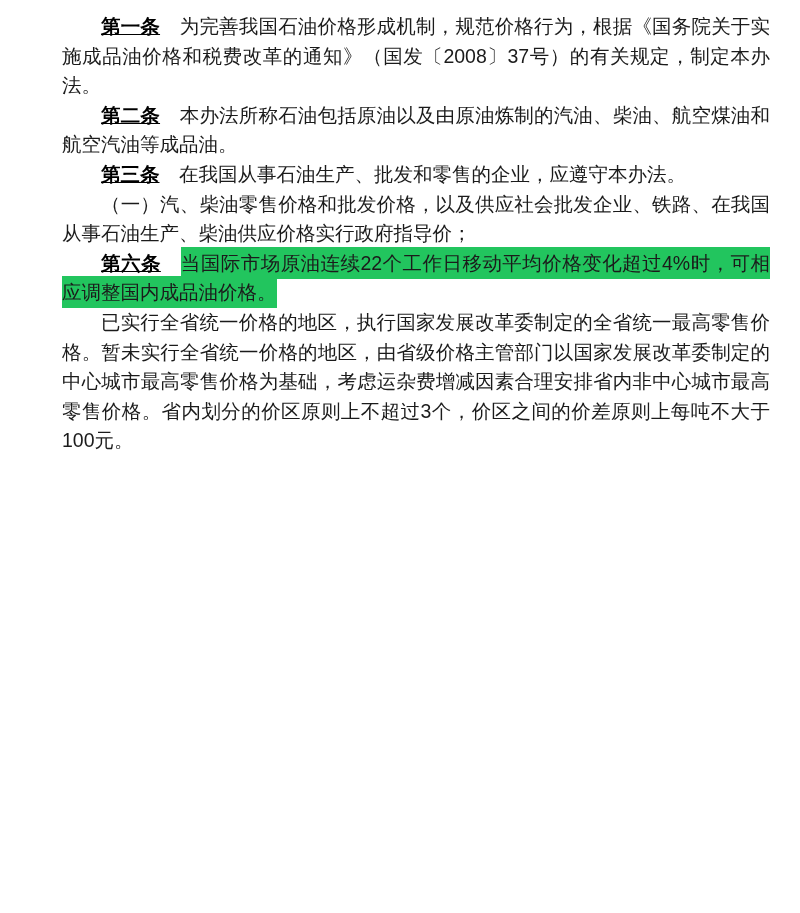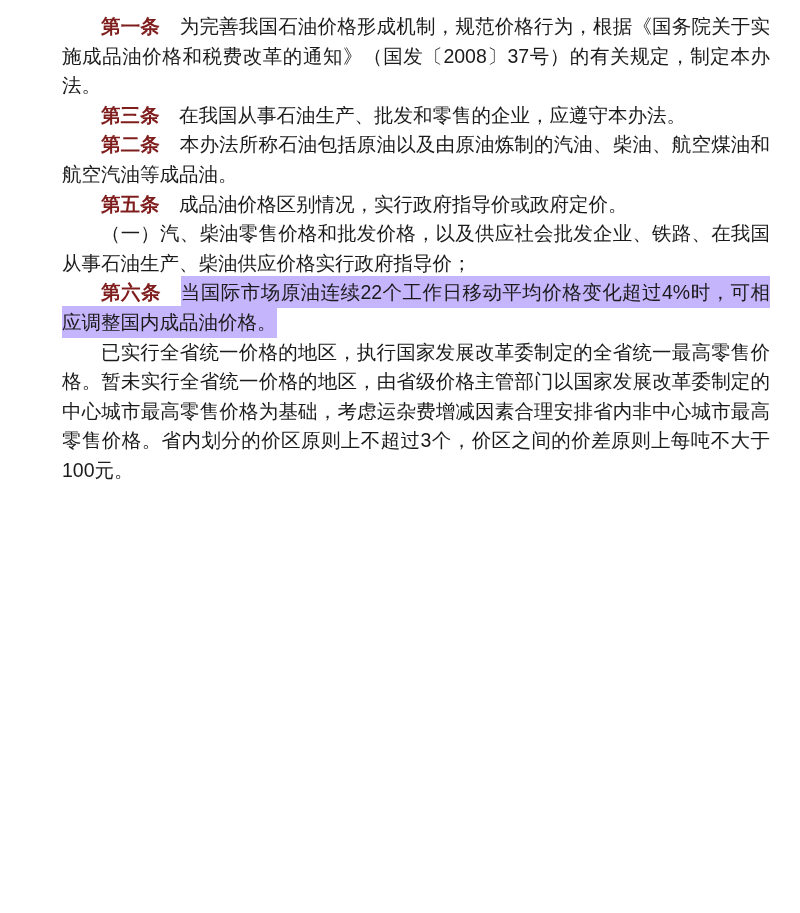--- a/index.html
+++ b/index.html
@@ -22,32 +22,32 @@
     color: #1b1b1b;
     text-align: justify;
   }
   .doc p {
     margin: 0;
     padding: 0;
     text-indent: 2em;
   }
   .art-label {
     font-weight: bold;
-    color: #7f1d1d;
+    color: #000000;
+    text-decoration: underline;
   }
   .hl {
     
     padding: 5px 0;
     color: inherit;
   }
 </style>
 </head>
 <body>
 
 <div class="doc">
     <p><span class="art-label">第一条</span>　<span>为完善我国石油价格形成机制，规范价格行为，根据《国务院关于实施成品油价格和税费改革的通知》（国发〔2008〕37号）的有关规定，制定本办法。</span></p>
+    <p><span class="art-label">第二条</span>　<span>本办法所称石油包括原油以及由原油炼制的汽油、柴油、航空煤油和航空汽油等成品油。</span></p>
     <p><span class="art-label">第三条</span>　<span>在我国从事石油生产、批发和零售的企业，应遵守本办法。</span></p>
-    <p><span class="art-label">第二条</span>　<span>本办法所称石油包括原油以及由原油炼制的汽油、柴油、航空煤油和航空汽油等成品油。</span></p>
-    <p><span class="art-label">第五条</span>　<span>成品油价格区别情况，实行政府指导价或政府定价。</span></p>
     <p><span>（一）汽、柴油零售价格和批发价格，以及供应社会批发企业、铁路、在我国从事石油生产、柴油供应价格实行政府指导价；</span></p>
-    <p><span class="art-label">第六条</span>　<span class="hl" style="background: #c4b5fd;">当国际市场原油连续22个工作日移动平均价格变化超过4%时，可相应调整国内成品油价格。</span></p>
+    <p><span class="art-label">第六条</span>　<span class="hl" style="background: #22c55e;">当国际市场原油连续22个工作日移动平均价格变化超过4%时，可相应调整国内成品油价格。</span></p>
     <p><span>已实行全省统一价格的地区，执行国家发展改革委制定的全省统一最高零售价格。暂未实行全省统一价格的地区，由省级价格主管部门以国家发展改革委制定的中心城市最高零售价格为基础，考虑运杂费增减因素合理安排省内非中心城市最高零售价格。省内划分的价区原则上不超过3个，价区之间的价差原则上每吨不大于100元。</span></p>
   </div>
 
 </body></html>

